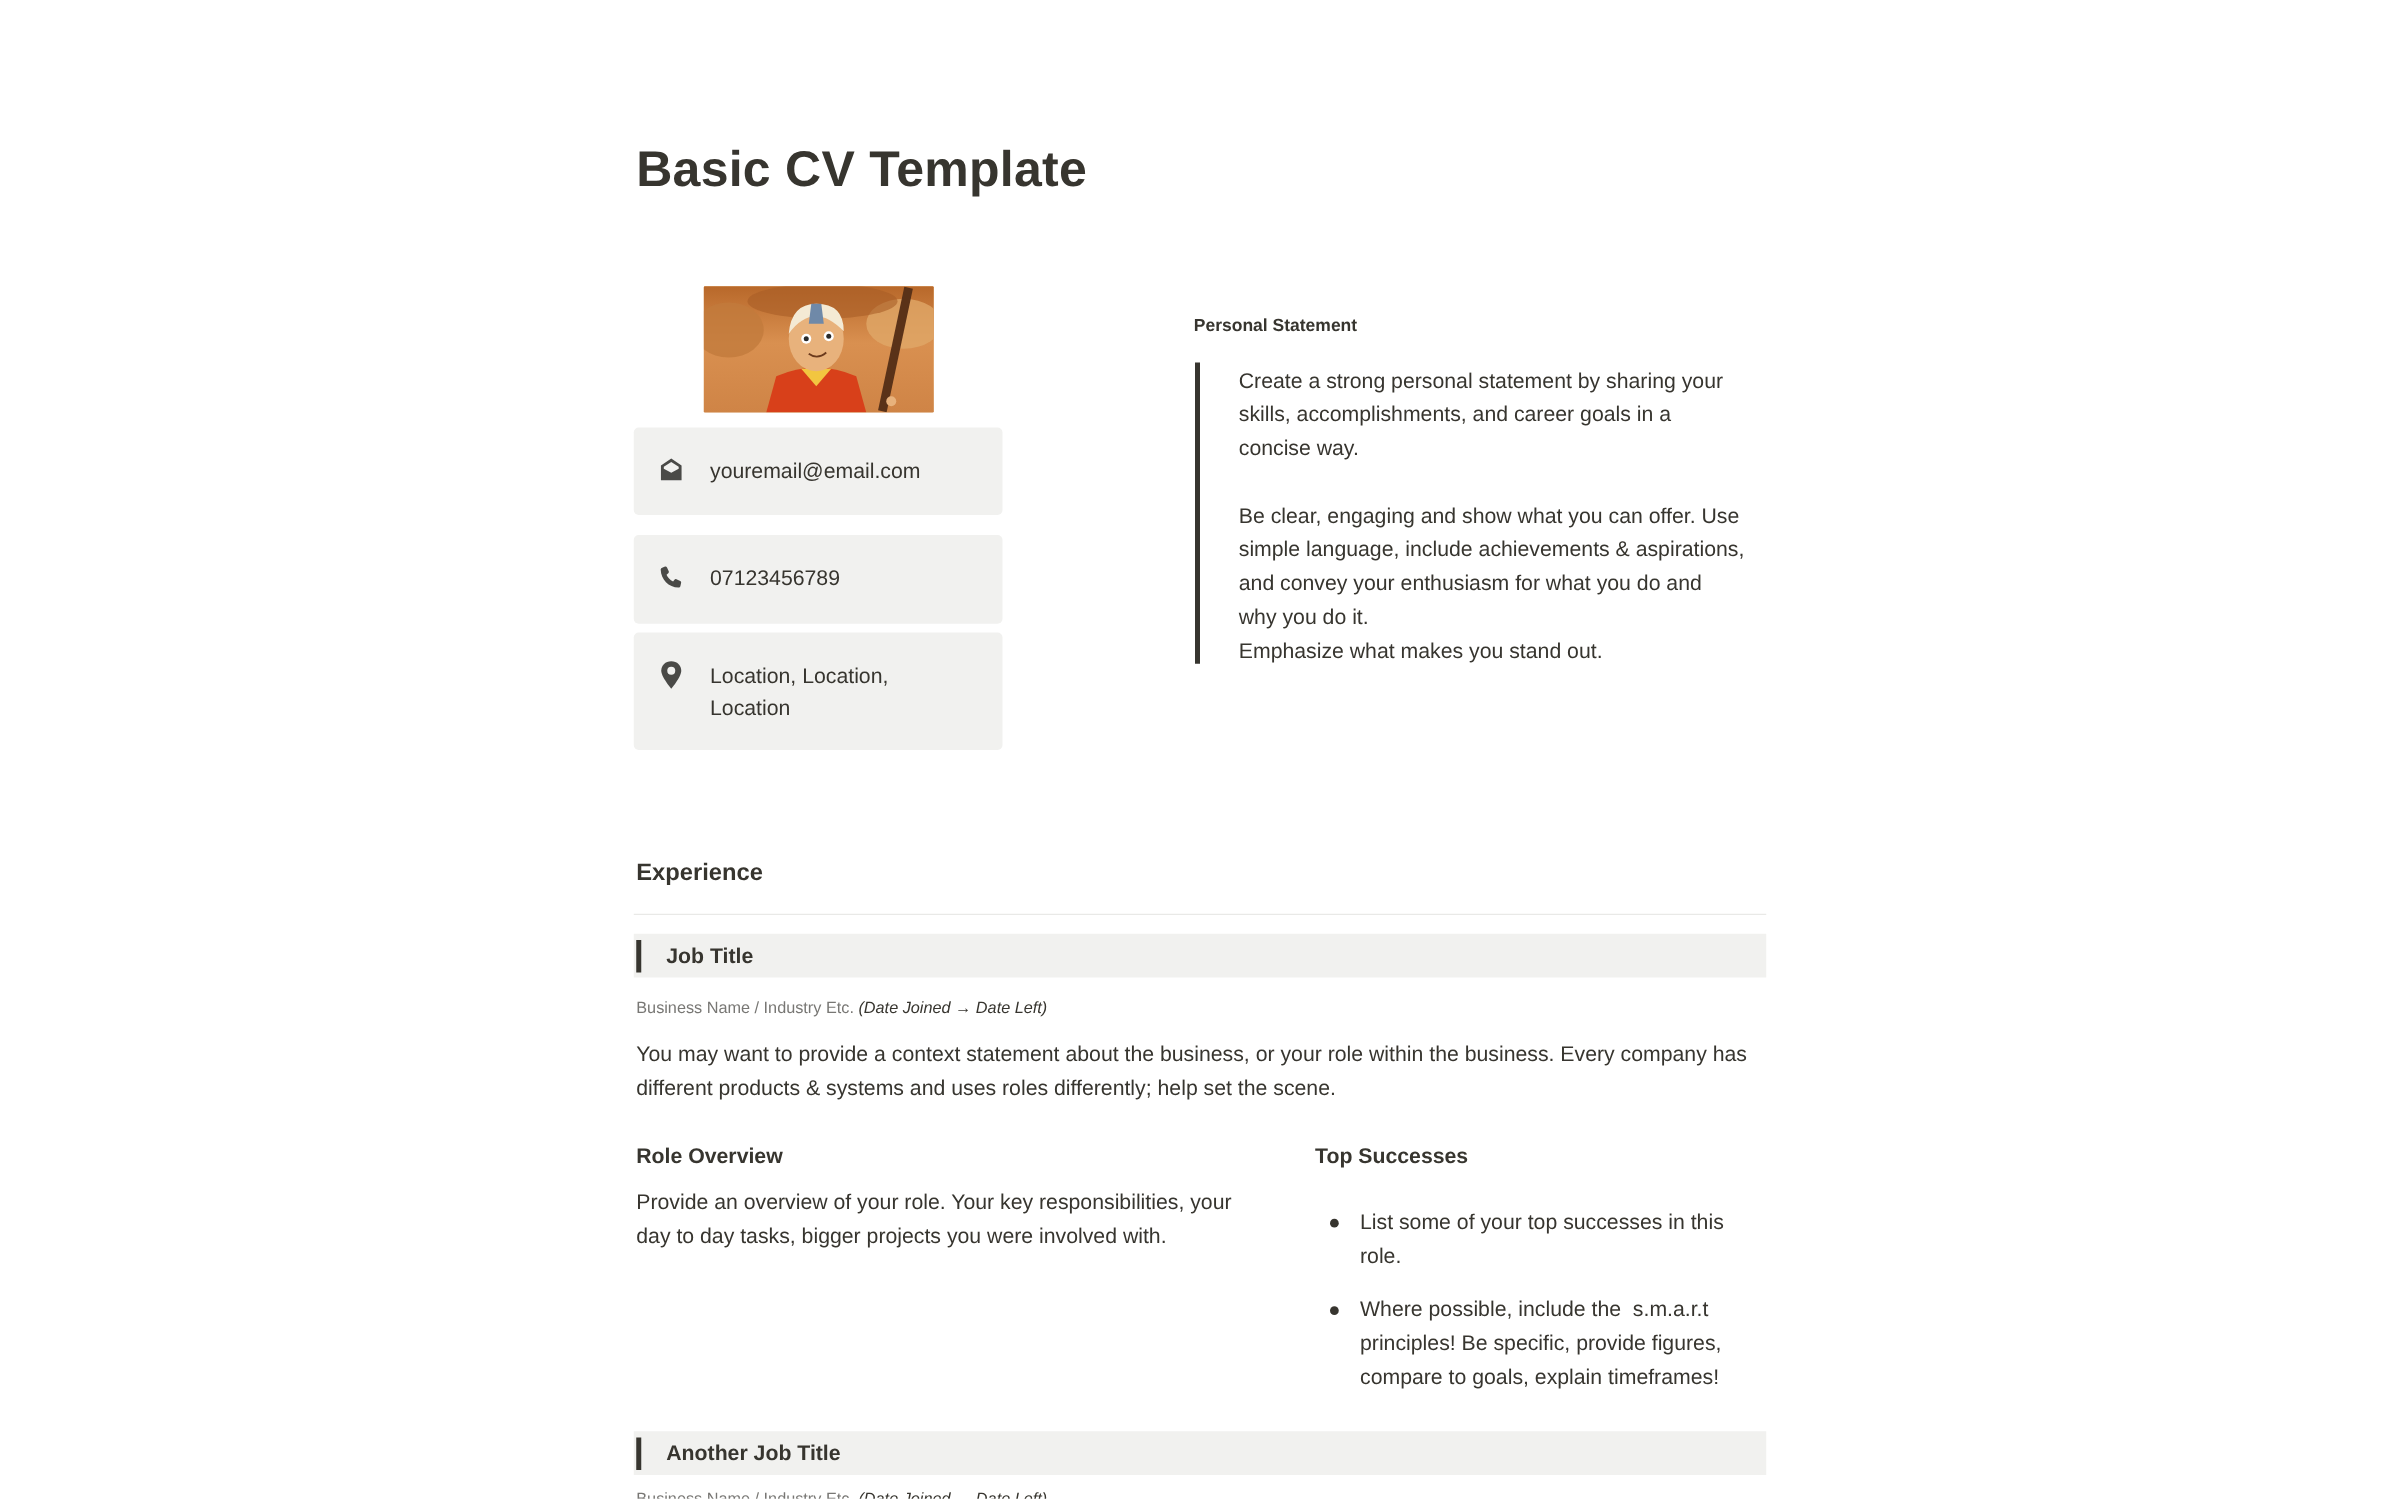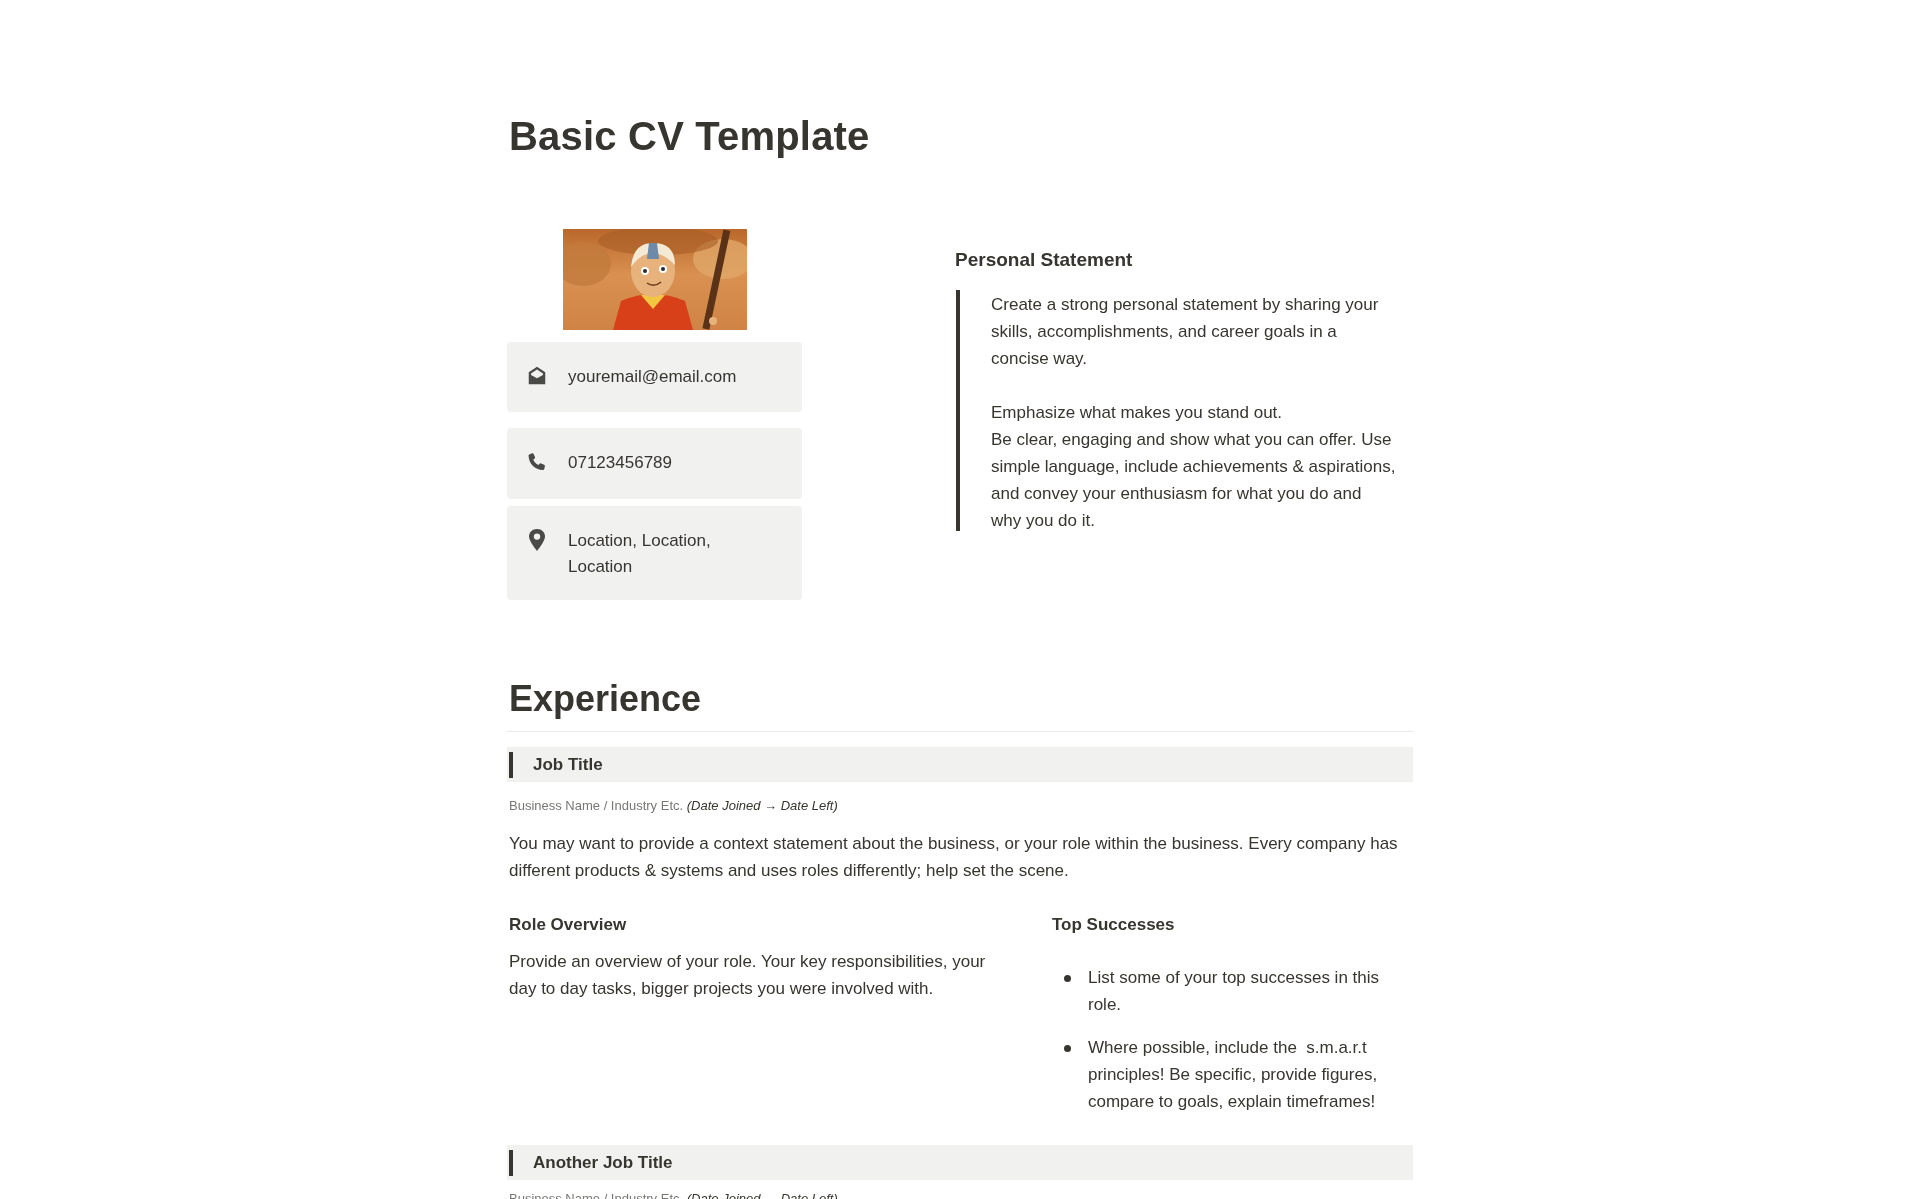--- a/index.html
+++ b/index.html
@@ -37,35 +37,35 @@
       color: #4a4a47;
     }
     .contact .text { font-size: 17px; line-height: 26px; color: #37352f; }
     .c-email { top: 342px; height: 70px; padding-top: 22px; }
     .c-phone { top: 416px; height: 71px; padding-top: 22px; margin-top: 12px; }
     .c-loc   { top: 506px; height: 94px; padding-top: 22px; }
 
     
     .ps-heading {
       position: absolute; left: 955px; top: 245px;
-      font-size: 19px; font-weight: 700; color: #37352f; line-height: 30px;
+      font-size: 14px; font-weight: 700; color: #37352f; line-height: 30px;
     }
     .ps-quote {
       position: absolute; left: 956px; top: 290px; width: 440px; height: 241px;
       border-left: 4px solid #37352f;
       padding-left: 31px; padding-top: 1px;
       font-size: 17px; line-height: 27px; color: #37352f;
     }
     .ps-quote p { margin: 0; }
     .ps-quote .gap { height: 27px; }
 
     
     .exp-heading {
       position: absolute; left: 509px; top: 680px;
-      font-size: 36px; font-weight: 700; color: #37352f; line-height: 38px;
+      font-size: 19px; font-weight: 700; color: #37352f; line-height: 38px;
     }
     .divider {
       position: absolute; left: 507px; top: 731px; width: 906px; height: 1px;
       background: #e9e9e7;
     }
     .job-bar {
       position: absolute; left: 507px; width: 906px; height: 35px;
       background: #f1f1ef;
       display: flex; align-items: center;
     }
@@ -180,22 +180,22 @@
           <circle cx="10" cy="8.6" r="3.2" fill="#f1f1ef"></circle>
         </svg>
     </span>
     <span class="text" style="width:210px;display:block;">Location, Location, Location</span>
   </div>
 
   <h3 class="ps-heading">Personal Statement</h3>
   <blockquote class="ps-quote">
     <p>Create a strong personal statement by sharing your skills, accomplishments, and career goals in a concise way.</p>
     <div class="gap"></div>
+    <p>Be clear, engaging and show what you can offer. Use simple language, include achievements &amp; aspirations, and convey your enthusiasm for what you do and why you do it.</p>
     <p>Emphasize what makes you stand out.</p>
-    <p>Be clear, engaging and show what you can offer. Use simple language, include achievements &amp; aspirations, and convey your enthusiasm for what you do and why you do it.</p>
   </blockquote>
 
   <h2 class="exp-heading">Experience</h2>
   <div class="divider"></div>
 
   <div class="job-bar job-1">
     <span class="accent"></span>
     <span class="label">Job Title</span>
   </div>
 

